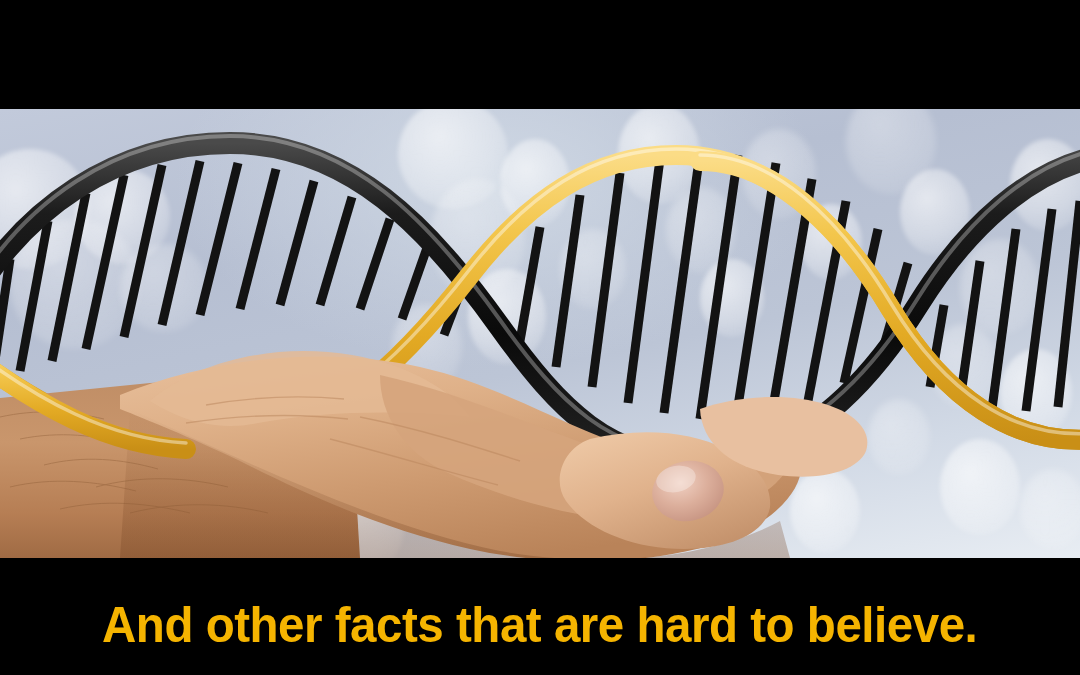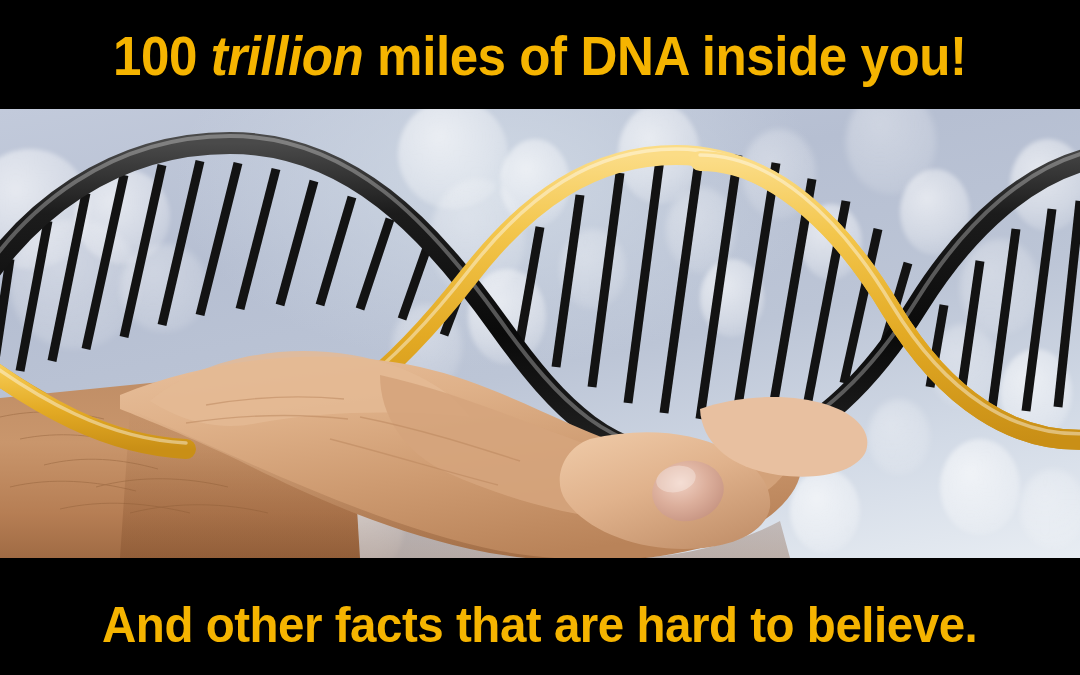--- a/index.html
+++ b/index.html
@@ -113,23 +113,20 @@
     width: 1080px;
     height: 449px;
     pointer-events: none;
   }
 </style>
 </head>
 <body>
 
 <div id="poster">
 
-  <div class="band" id="band-top">
-    <div class="headline" id="headline-top"><span>100 </span><em>trillion</em><span> miles of DNA inside you!</span></div>
-  </div>
 
   <div id="photo">
 
     <div class="bokeh" style="left:-30px;  top:40px;  width:120px; height:120px;"></div>
     <div class="bokeh dim" style="left:10px;   top:110px; width:130px; height:130px;"></div>
     <div class="bokeh" style="left:75px;  top:60px;  width:95px;  height:95px;"></div>
     <div class="bokeh dim" style="left:120px; top:135px; width:88px;  height:88px;"></div>
     <div class="bokeh" style="left:398px;  top:-10px; width:110px; height:110px;"></div>
     <div class="bokeh dim" style="left:430px; top:70px;  width:95px;  height:118px;"></div>
     <div class="bokeh" style="left:468px; top:160px; width:78px;  height:95px;"></div>

